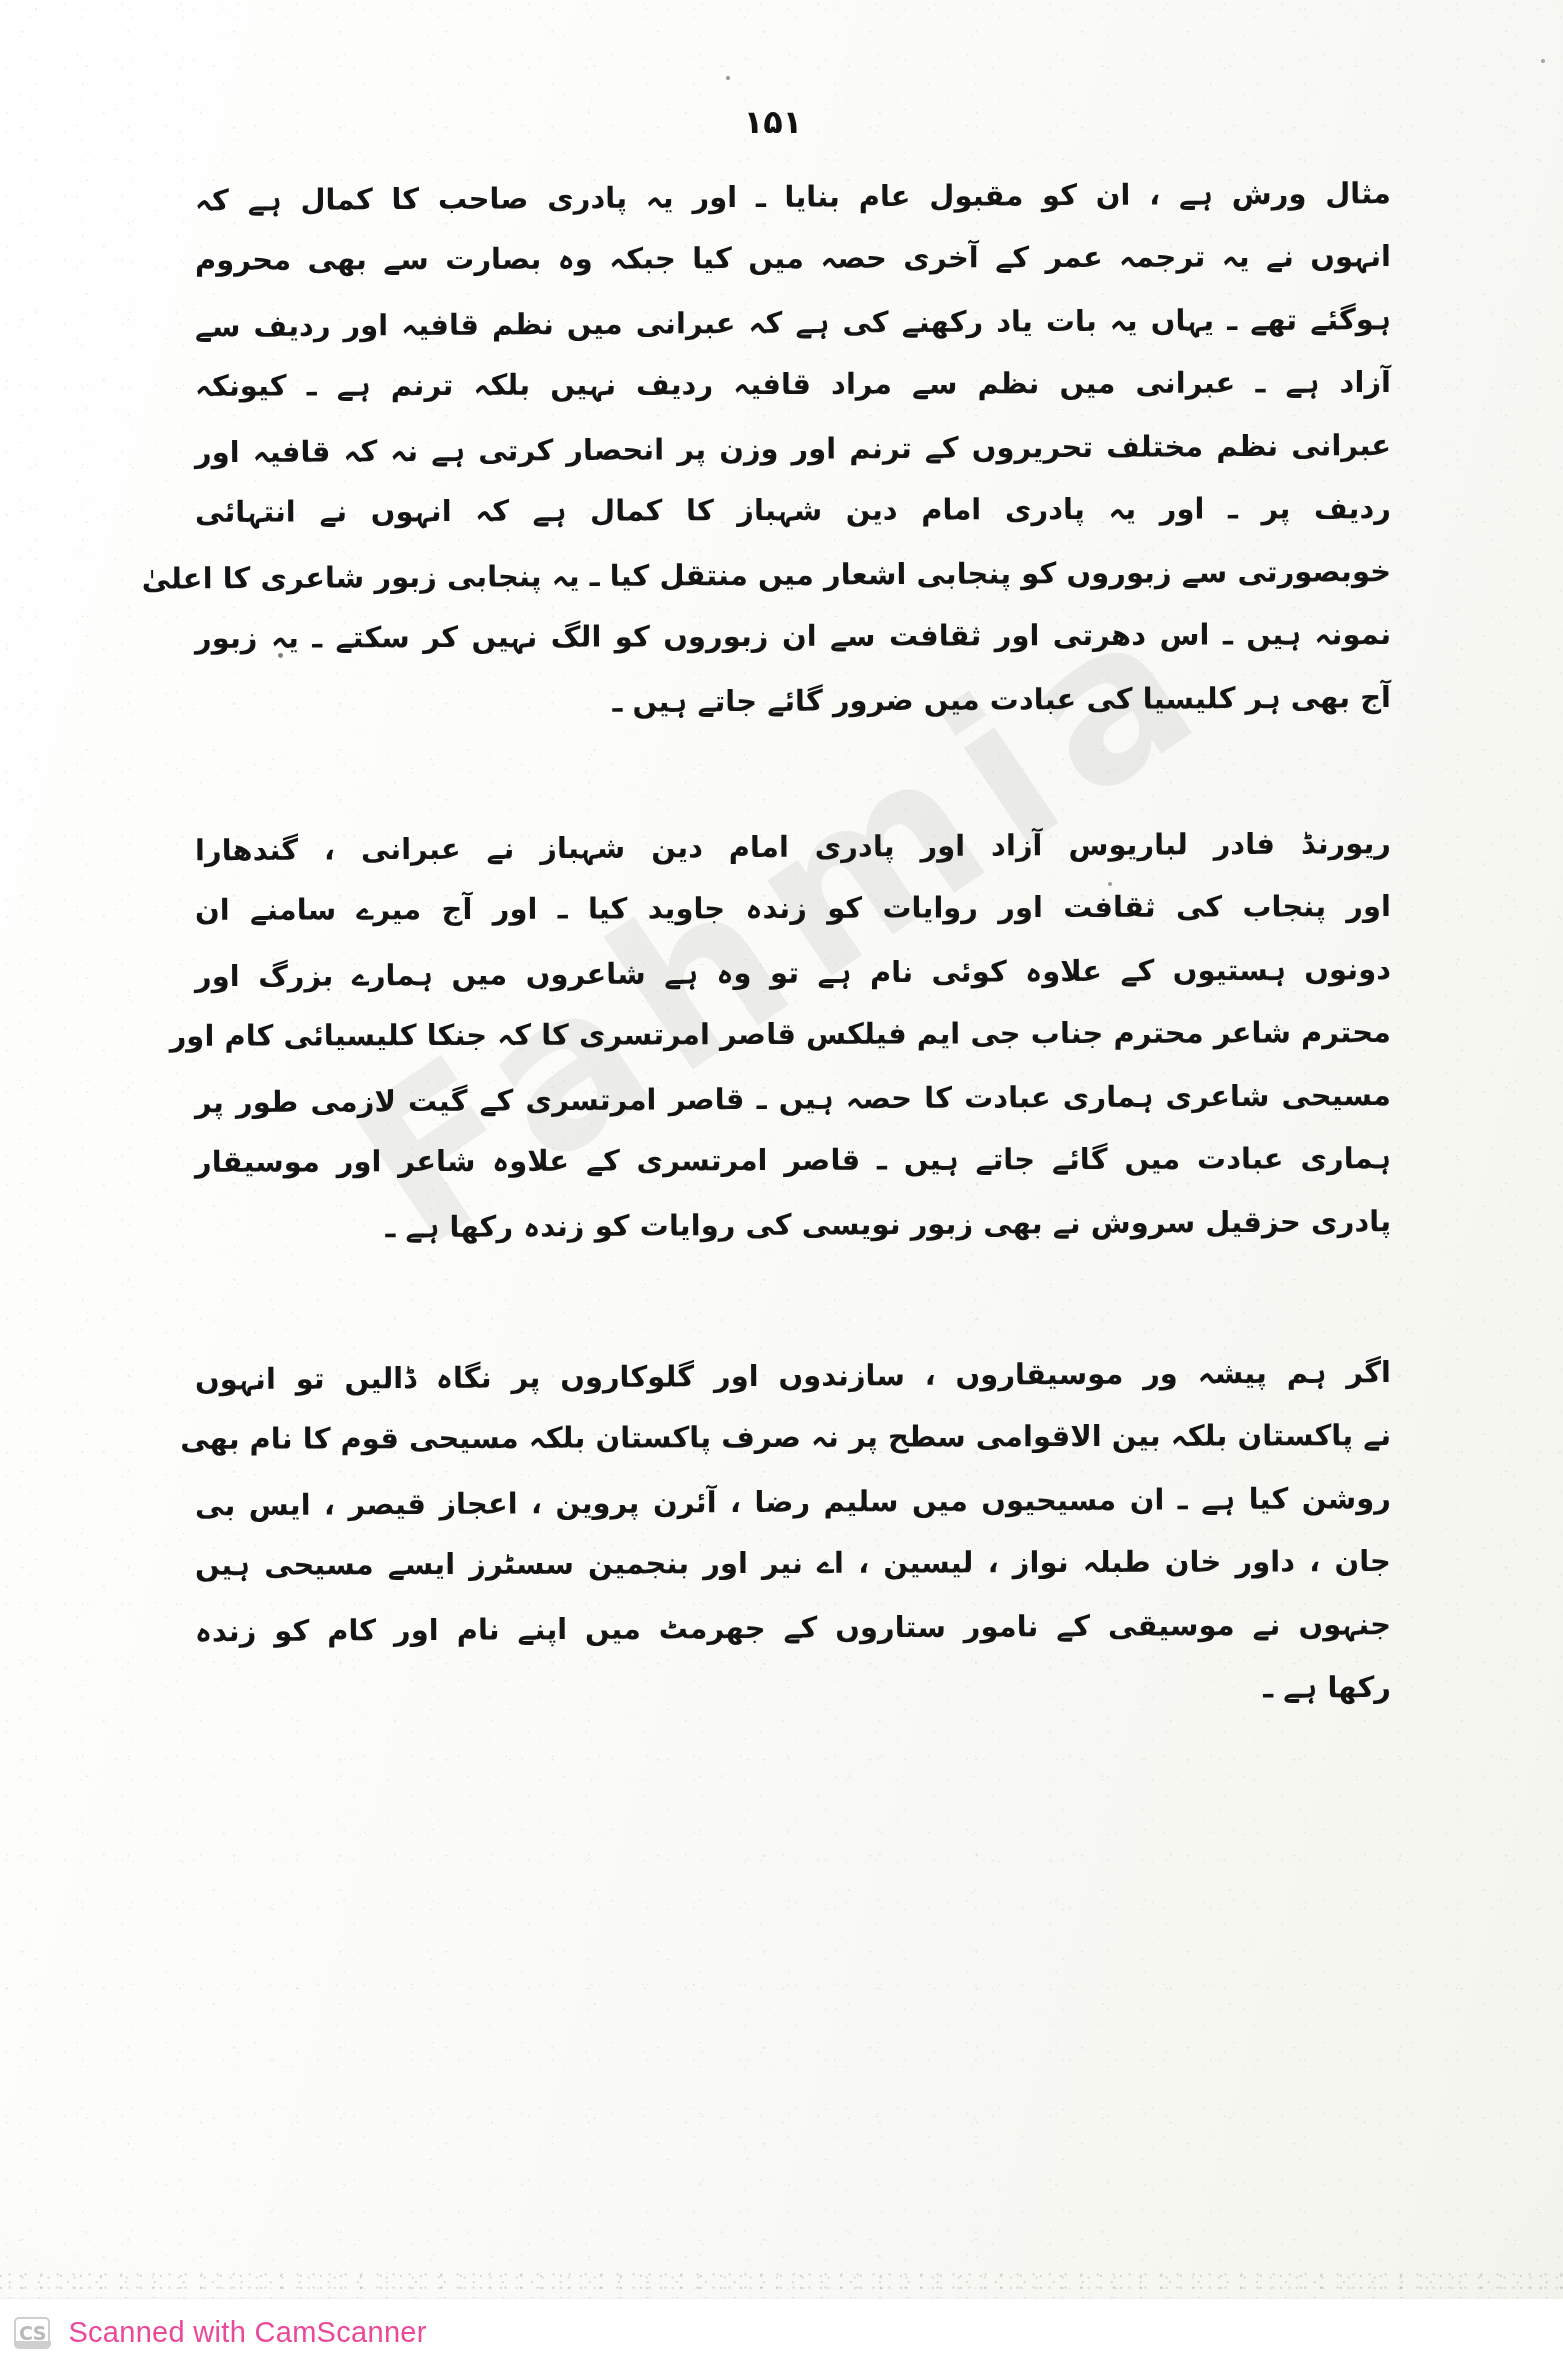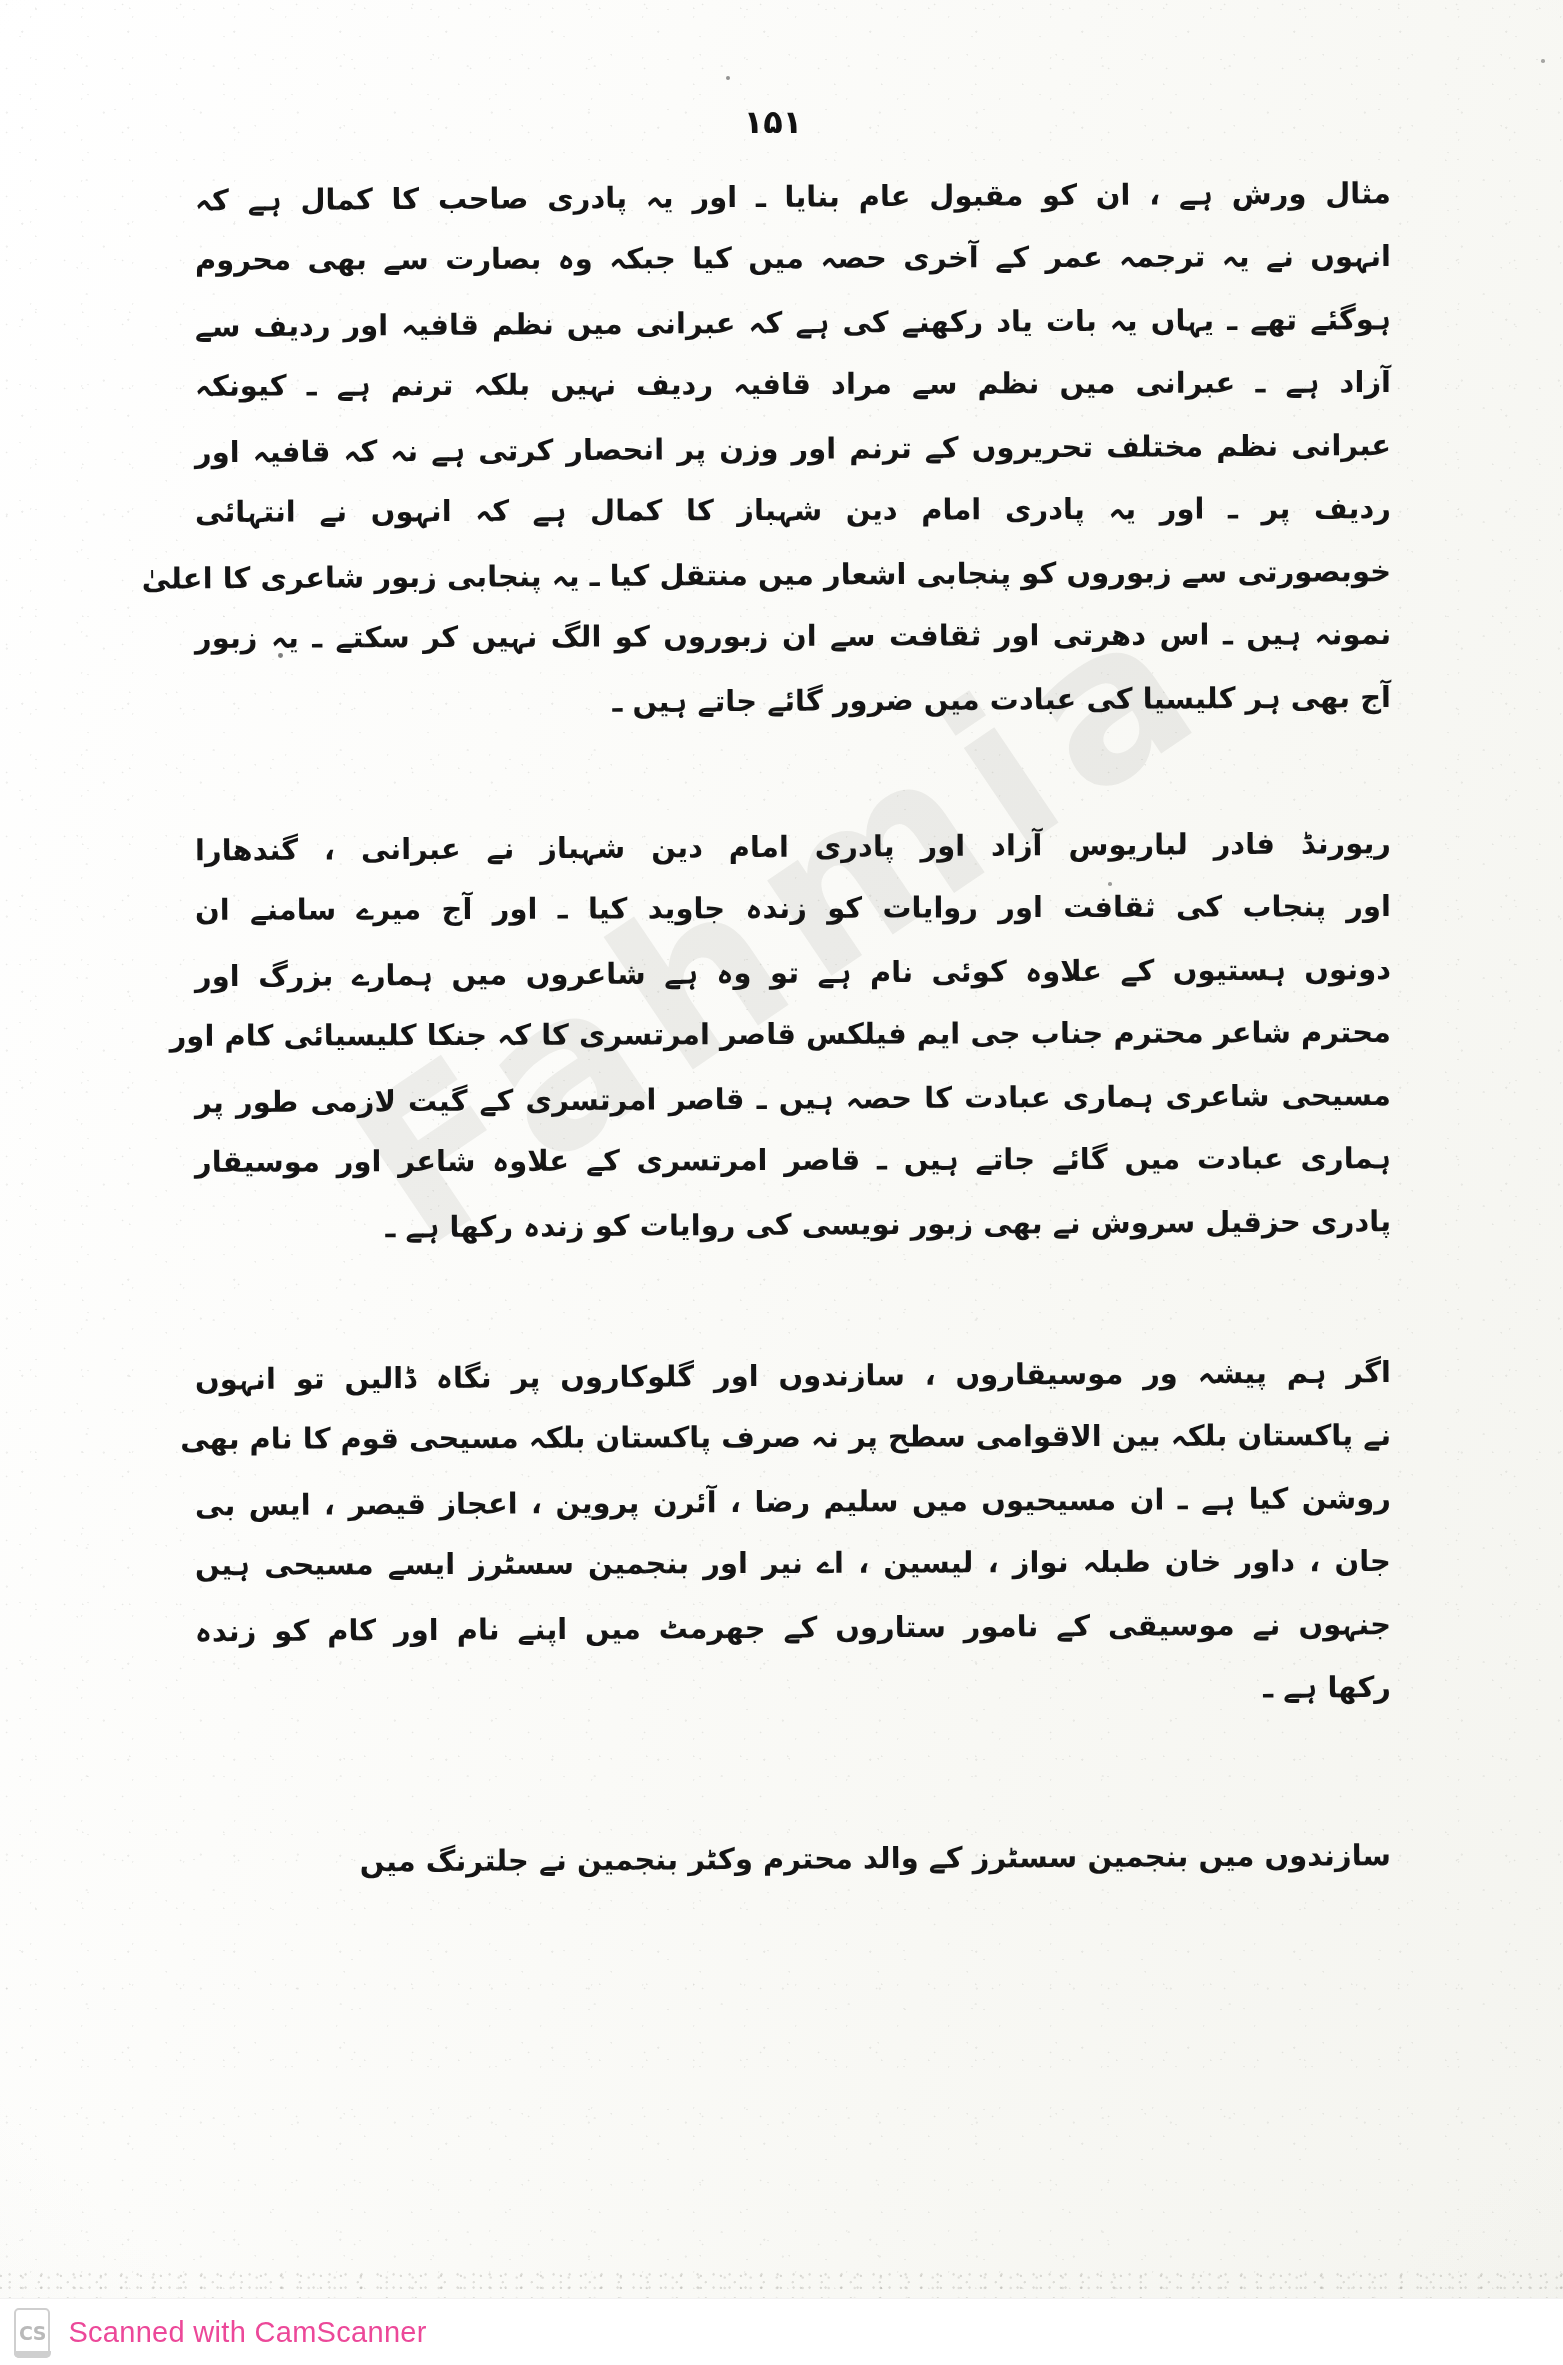--- a/index.html
+++ b/index.html
@@ -139,21 +139,21 @@
     background: #ffffff;
     display: flex;
     align-items: center;
     direction: ltr;
     z-index: 5;
     border-top: 0.7px solid #f2f2f2;
   }
   .cs-logo {
     margin-left: 15.4px;
     width: 36px;
-    height: 50px;
+    height: 31px;
     border: 2.8px solid #cfcfcf;
     border-radius: 4.9px;
     display: flex;
     align-items: center;
     justify-content: center;
     font-family: "DejaVu Sans", sans-serif;
     font-size: 19px;
     font-weight: 700;
     color: #b9b9b9;
     letter-spacing: -0.7px;
@@ -251,23 +251,20 @@
 
     <div class="para p3">
       <div class="line">اگر ہم پیشہ ور موسیقاروں ، سازندوں اور گلوکاروں پر نگاہ ڈالیں تو انہوں</div>
       <div class="line">نے پاکستان بلکہ بین الاقوامی سطح پر نہ صرف پاکستان بلکہ مسیحی قوم کا نام بھی</div>
       <div class="line">روشن کیا ہے ـ ان مسیحیوں میں سلیم رضا ، آئرن پروین ، اعجاز قیصر ، ایس بی</div>
       <div class="line">جان ، داور خان طبلہ نواز ، لیسین ، اے نیر اور بنجمین سسٹرز ایسے مسیحی ہیں</div>
       <div class="line">جنہوں نے موسیقی کے نامور ستاروں کے جھرمٹ میں اپنے نام اور کام کو زندہ</div>
       <div class="line last">رکھا ہے ـ</div>
     </div>
 
-    <div class="para p4">
-      <div class="line last">سازندوں میں بنجمین سسٹرز کے والد محترم وکٹر بنجمین نے جلترنگ میں</div>
-    </div>
 
   </div>
 
   <div class="footer-noise"></div>
 
   <div class="footer">
     <div class="cs-logo">CS</div>
     <div class="footer-text">Scanned with CamScanner</div>
   </div>
 

